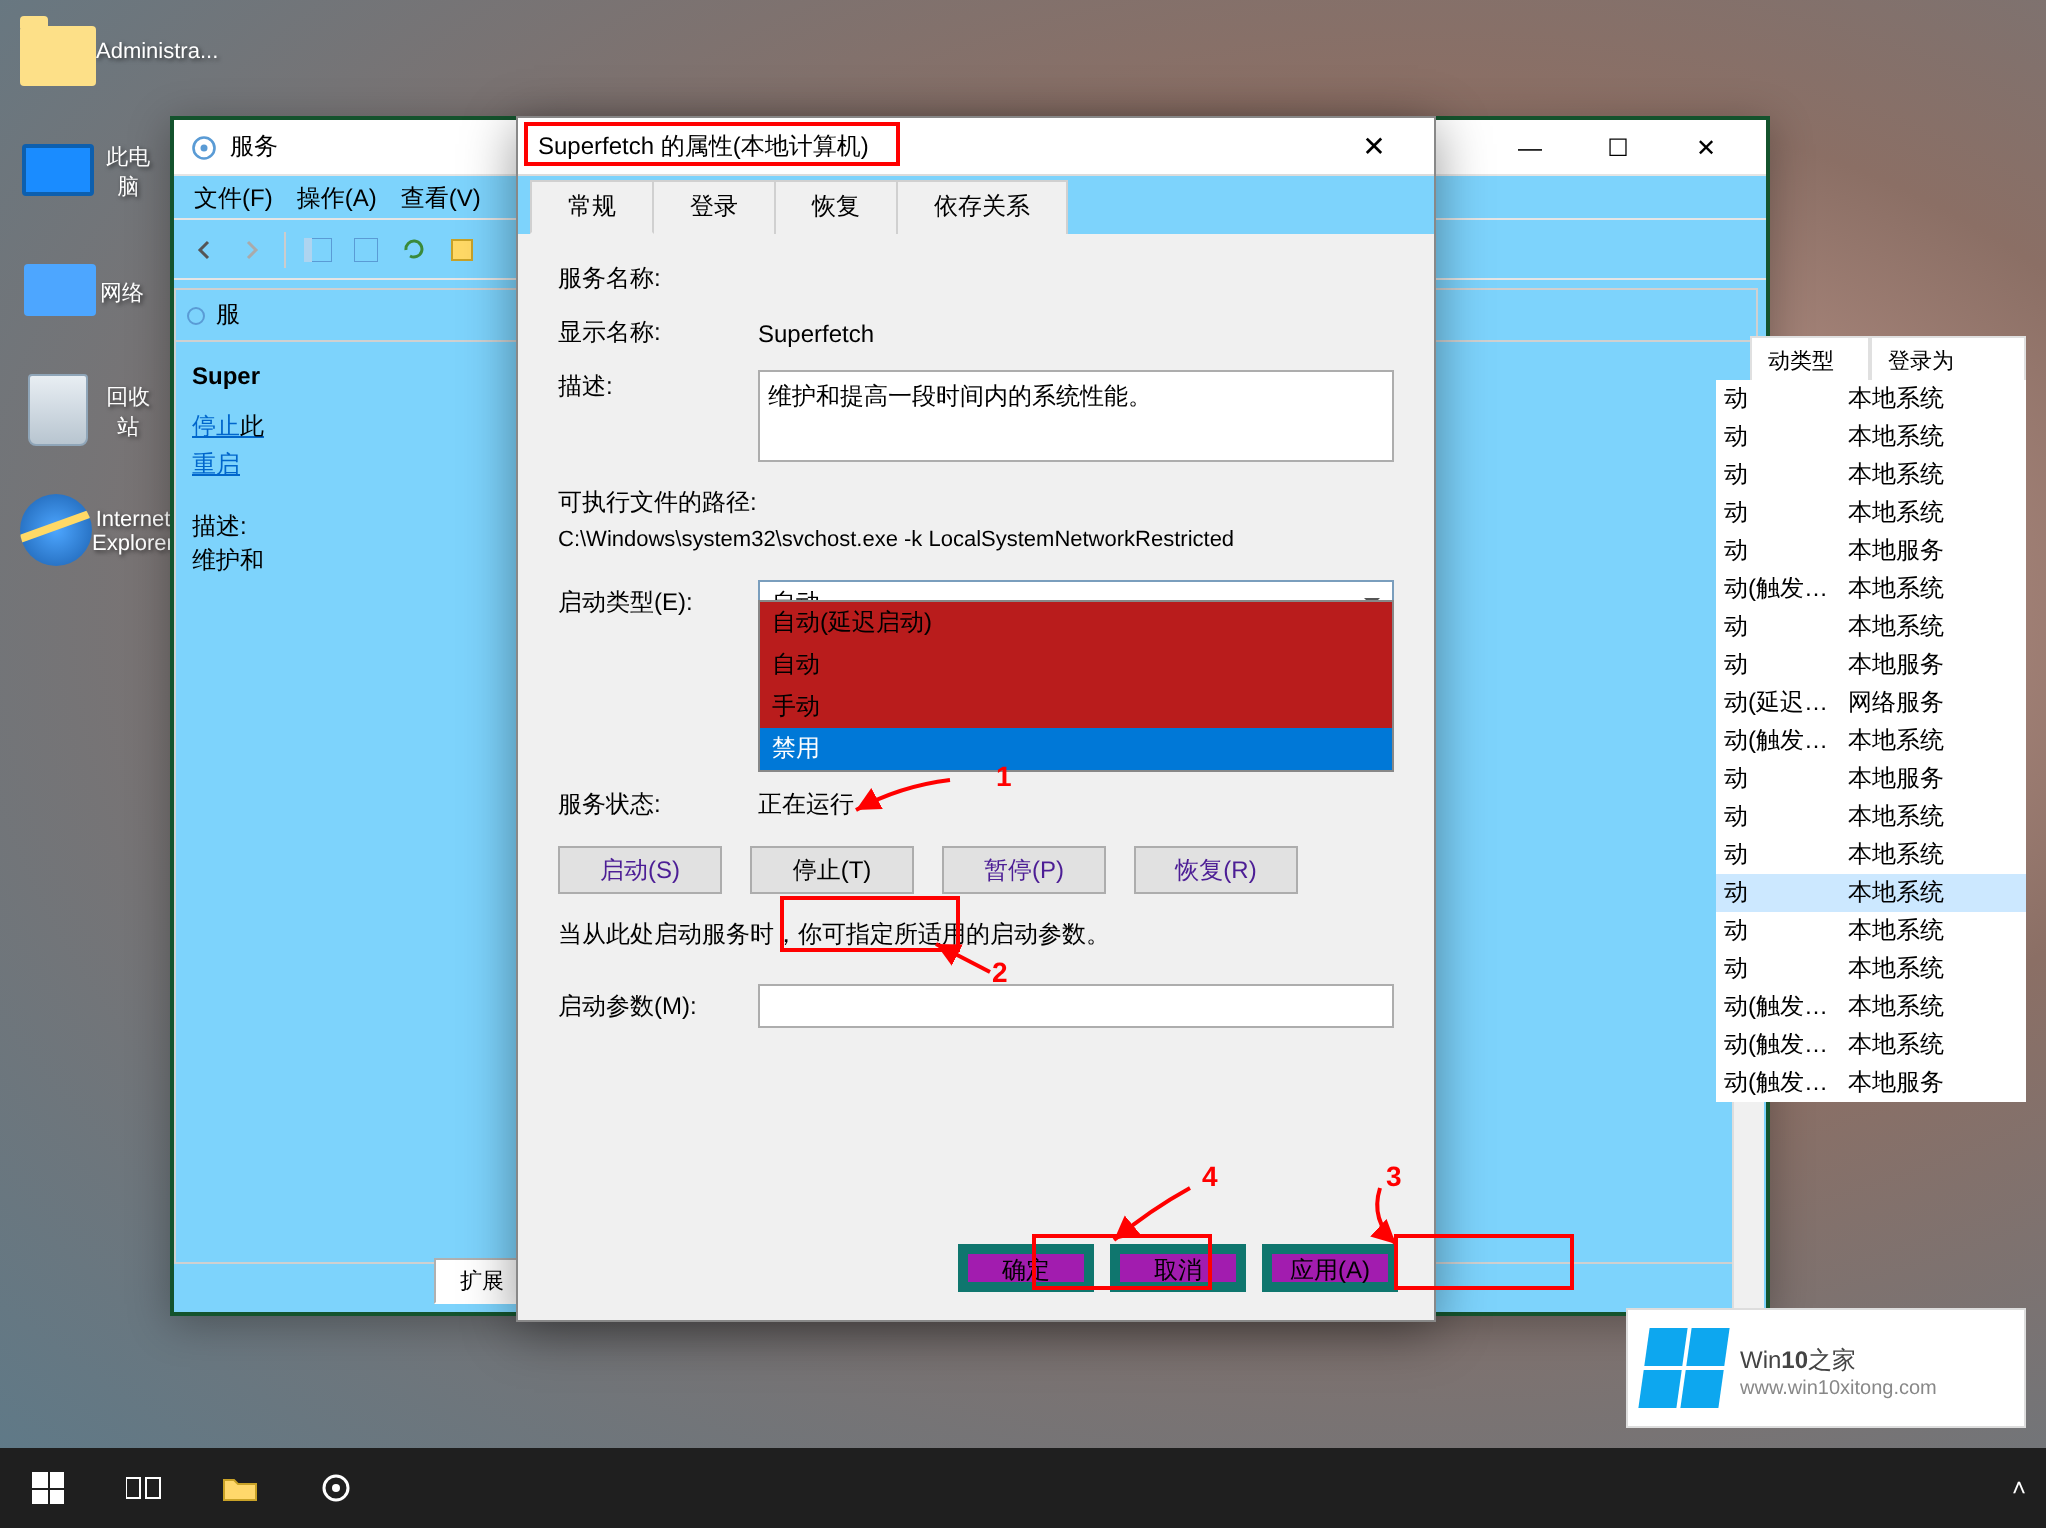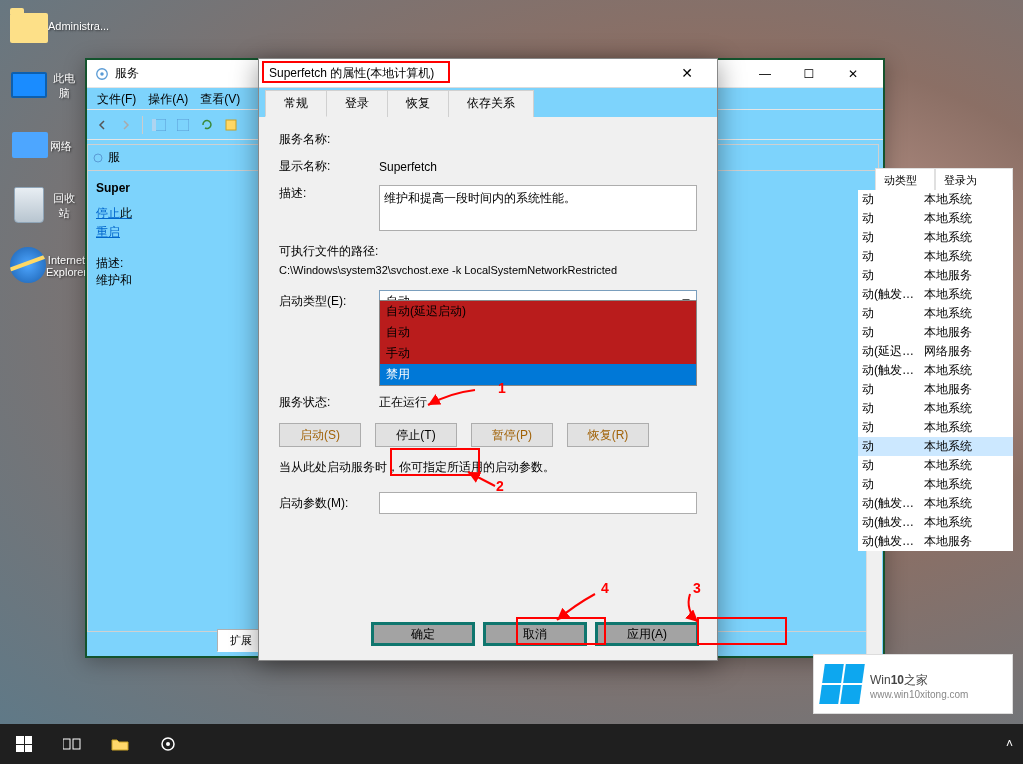--- a/index.html
+++ b/index.html
@@ -57,23 +57,23 @@
 .form-label{width:100px}
 .form-field{flex:1}
 .desc-box{flex:1;border:1px solid #adadad;background:#fff;padding:4px;height:46px;overflow:hidden}
 .combo{flex:1;border:1px solid #7a9ebd;background:#fff;height:22px;display:flex;align-items:center;padding:0 6px;position:relative}
 .combo:after{content:"";position:absolute;right:6px;top:8px;border:4px solid transparent;border-top-color:#555}
 .combo-dropdown{position:absolute;left:-1px;top:9px;right:-1px;background:#b91c1c;border:1px solid #888;z-index:20}
 .combo-opt{padding:2px 6px;cursor:pointer}
 .combo-opt.sel{background:#0078d7;color:#fff}
 .btn-row{display:flex;gap:14px;margin:12px 0;justify-content:flex-start}
 .btn{min-width:82px;height:24px;border:1px solid #adadad;background:#e1e1e1;cursor:pointer;padding:0 10px}
-.btn:disabled{color:#a16207;cursor:default}
+.btn:disabled{color:#4c1d95;cursor:default}
 .dlg-buttons{position:absolute;bottom:14px;right:18px;display:flex;gap:8px}
-.dlg-btn{width:104px;height:24px;border:3px solid #0f766e;background:#a3a3a3;cursor:pointer}
+.dlg-btn{width:68px;height:24px;border:5px solid #0f766e;background:#a21caf;cursor:pointer}
 .exe-path{margin:4px 0 14px;font-size:11px}
 .props-title-text{position:relative}
 .annot{position:absolute;color:#ff0000;font-weight:bold;font-size:14px;z-index:50;pointer-events:none}
 .arrow{position:absolute;z-index:49;pointer-events:none}
 .red-box{position:absolute;border:2px solid #ff0000;z-index:48;pointer-events:none}
 .taskbar{position:absolute;bottom:0;left:0;right:0;height:40px;background:#1f1f1f;display:flex;align-items:center}
 .tb-item{width:48px;height:40px;display:flex;align-items:center;justify-content:center;cursor:pointer;color:#fff}
 .start-ico{width:16px;height:16px;display:grid;grid-template-columns:1fr 1fr;gap:1px}
 .start-ico span{background:#fff}
 .watermark{position:absolute;right:10px;bottom:50px;width:200px;height:60px;background:#fff;border:1px solid #ddd;display:flex;align-items:center;padding:8px;z-index:5}

